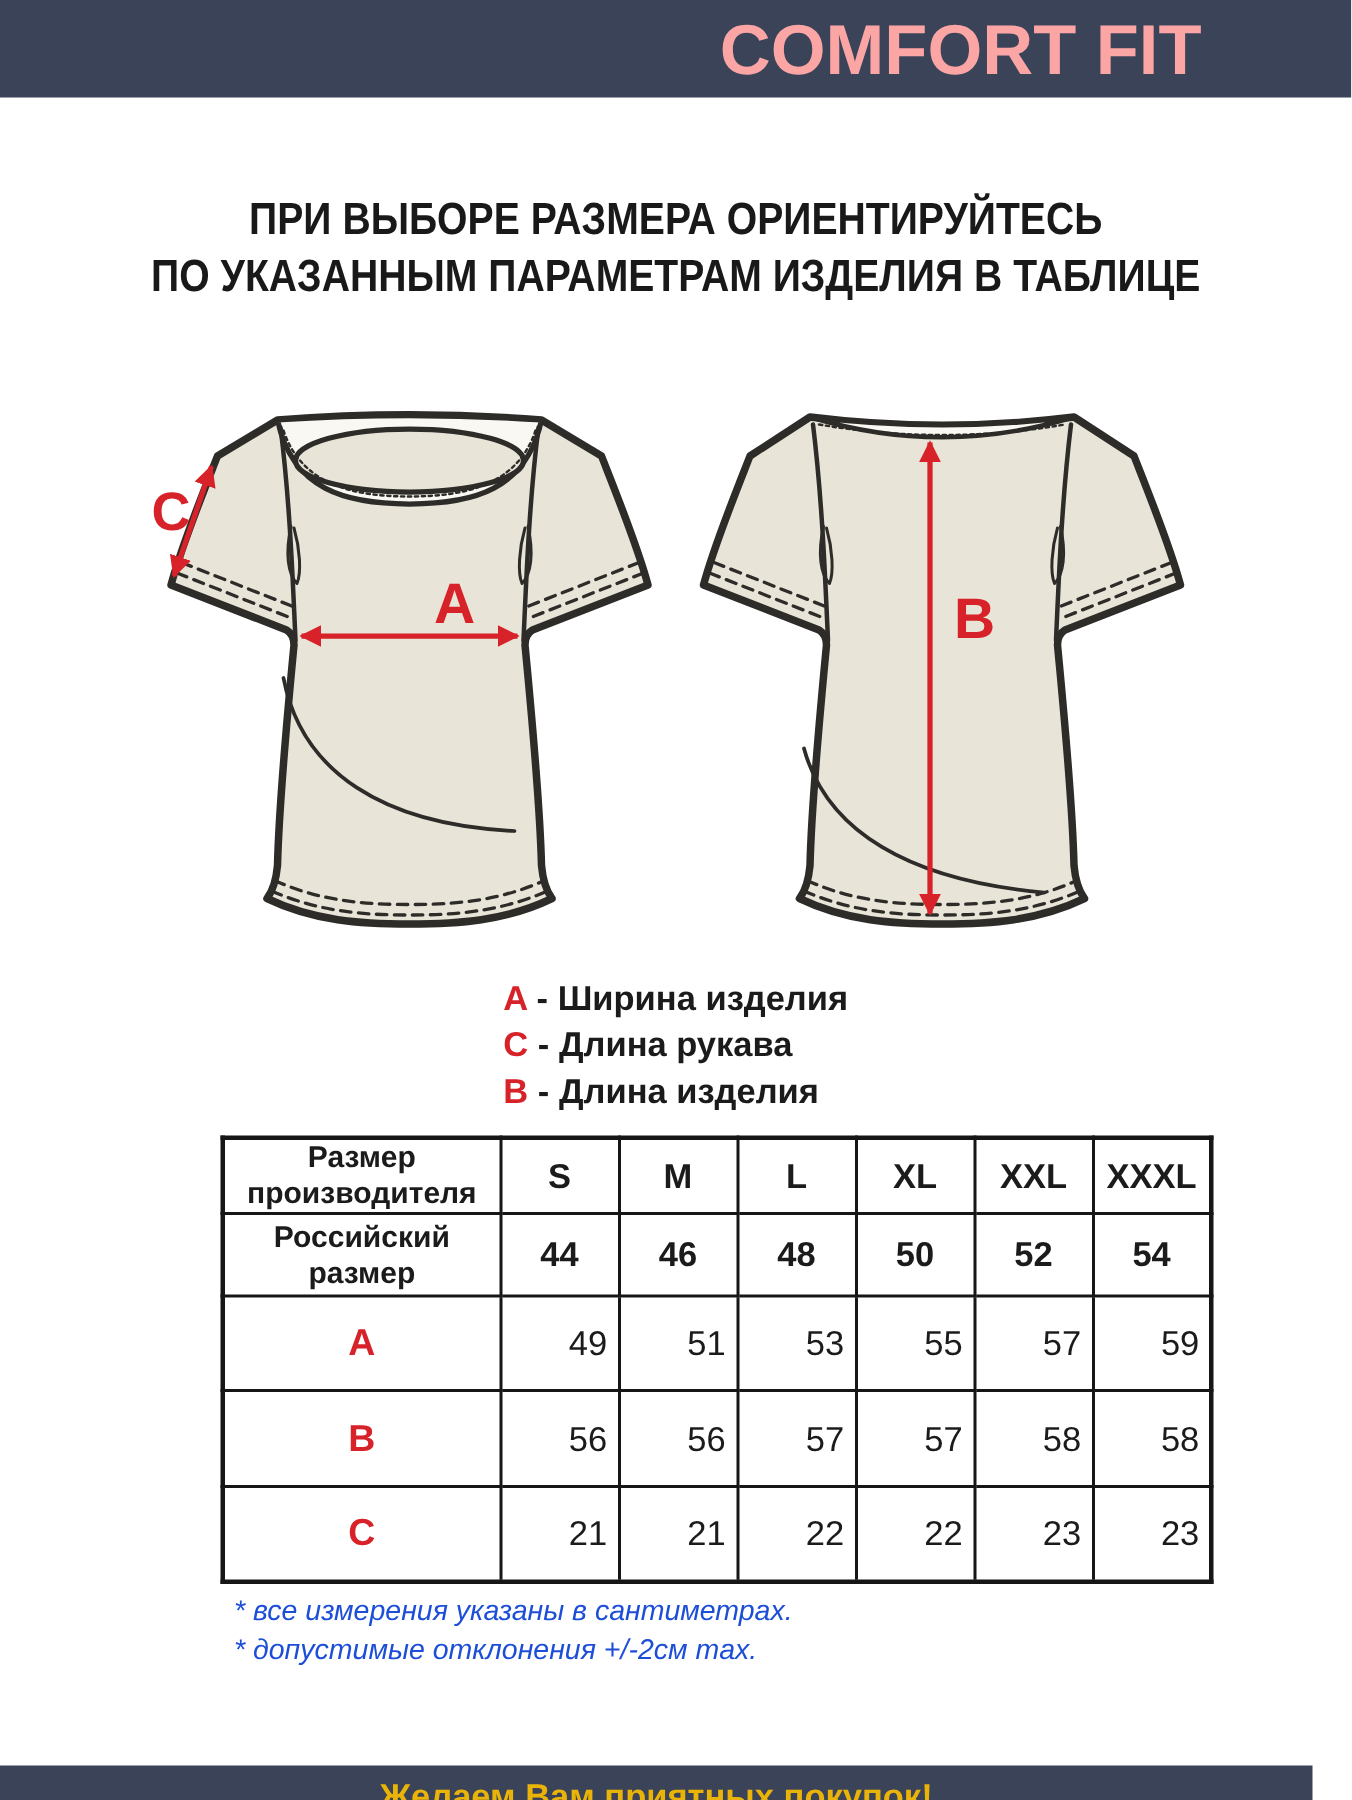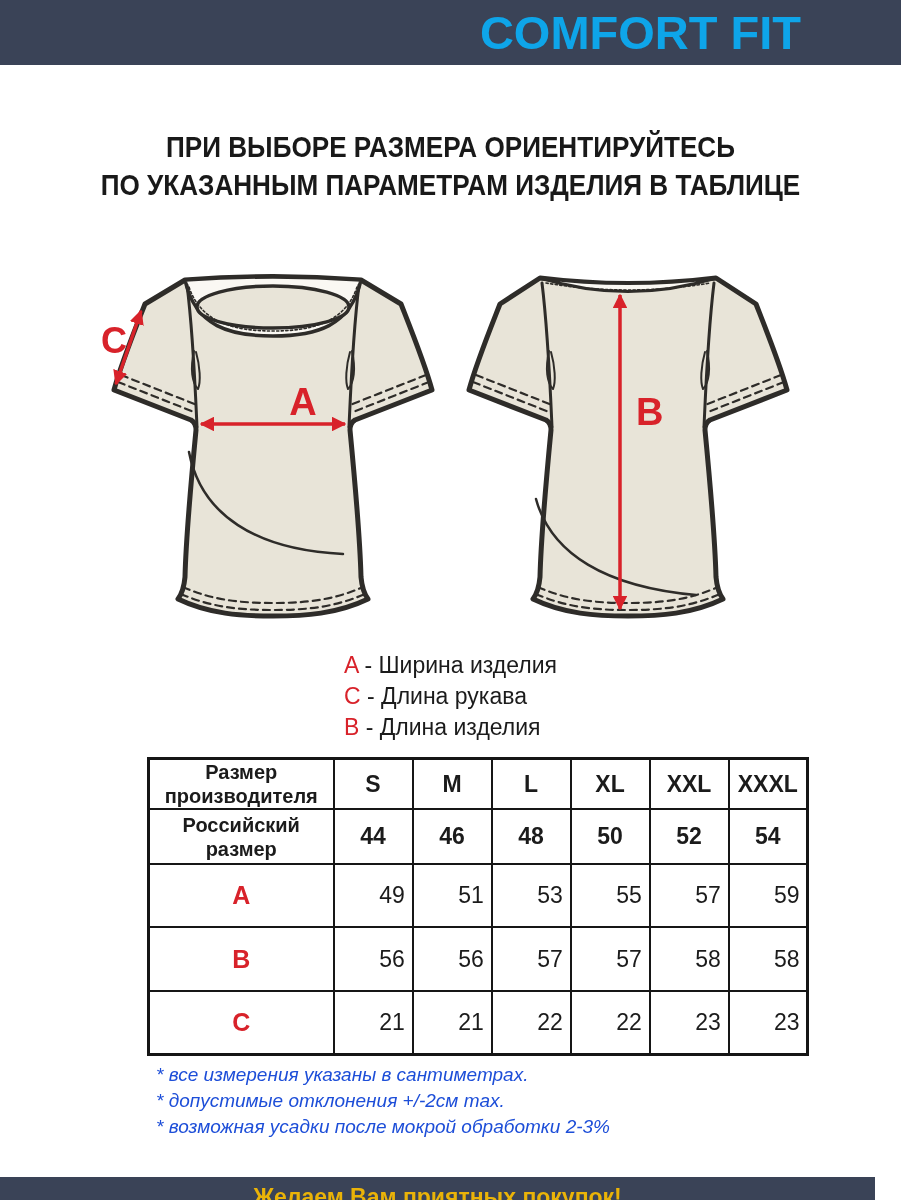--- a/index.html
+++ b/index.html
@@ -3,40 +3,40 @@
 <meta charset="utf-8">
 <style>
   html,body{margin:0;padding:0;background:#ffffff;}
   .page{
     position:relative;width:901px;height:1200px;overflow:hidden;
     background:#ffffff;font-family:"Liberation Sans",sans-serif;
   }
   
   .banner-top{
     position:absolute;left:0;top:0;width:901px;height:65px;
-    background:#3a4357;color:#0ea5e9;
+    background:#3a4357;color:#fca5a5;
     text-align:right;box-sizing:border-box;padding-right:100px;
     font-size:47px;font-weight:bold;line-height:66px;letter-spacing:0px;
     white-space:nowrap;
   }
   
   .heading{
     position:absolute;left:0;top:128px;width:901px;
     text-align:center;color:#191919;font-weight:bold;
     font-size:30px;line-height:38px;transform:scaleX(0.87);
     transform-origin:center top;white-space:nowrap;
   }
   
   .shirts{
     position:absolute;left:0;top:247px;width:901px;
     display:flex;justify-content:center;gap:10px;
   }
   
   .legend-wrap{position:absolute;left:0;top:650px;width:901px;text-align:center;}
-  .legend{display:inline-block;text-align:left;font-size:23px;font-weight:normal;line-height:31px;color:#1b1b1b;}
+  .legend{display:inline-block;text-align:left;font-size:23px;font-weight:bold;line-height:31px;color:#1b1b1b;}
   .legend .key{color:#d8222a;}
   
   .size-table{
     position:absolute;left:147px;top:757px;width:659px;
     border-collapse:collapse;table-layout:fixed;
     border:3px solid #161616;color:#1b1b1b;
   }
   .size-table td,.size-table th{
     border:2px solid #161616;text-align:center;vertical-align:middle;
     padding:0 2px;
@@ -194,20 +194,19 @@
       <td class="val">22</td>
       <td class="val">23</td>
       <td class="val">23</td>
     </tr>
   </tbody>
     </table>
 
   <div class="footnotes">
     <div>* все измерения указаны в сантиметрах.</div>
     <div>* допустимые отклонения +/-2см max.</div>
-    <div>* возможная усадки после мокрой обработки 2-3%</div>
   </div>
 
   <div class="banner-bottom">
     <span>Желаем Вам приятных покупок!</span>
   </div>
 
 </div>
 
 </body></html>

